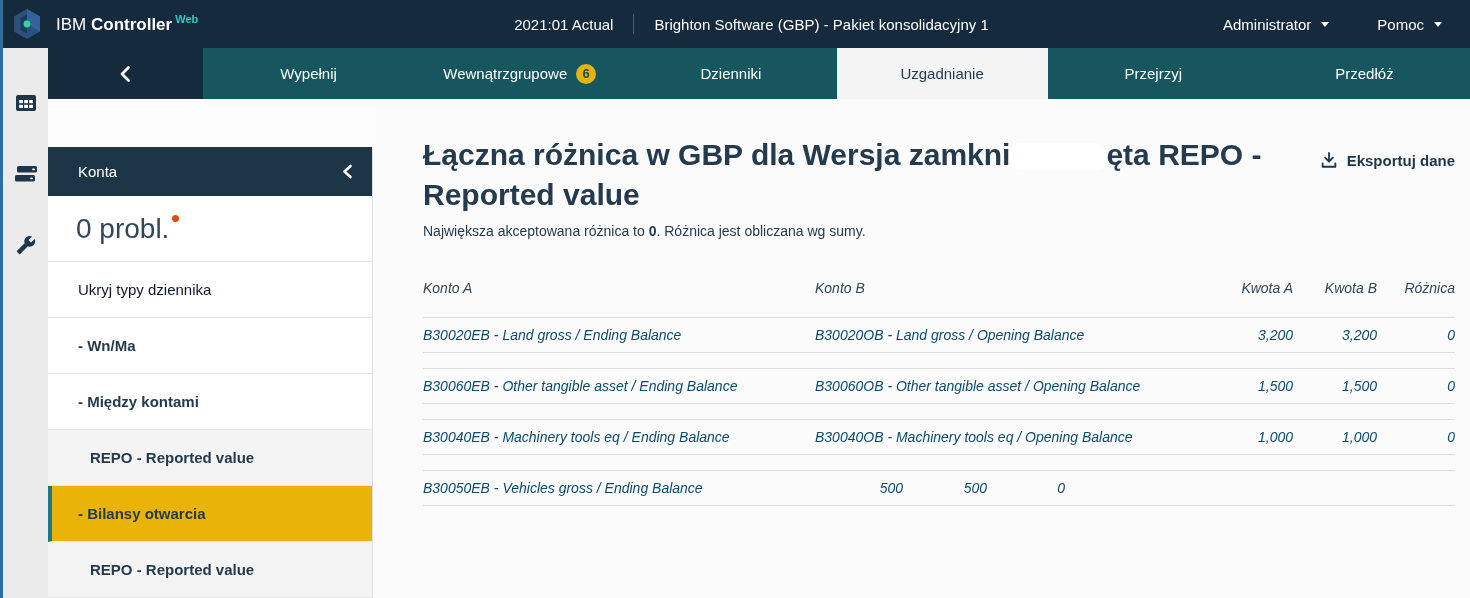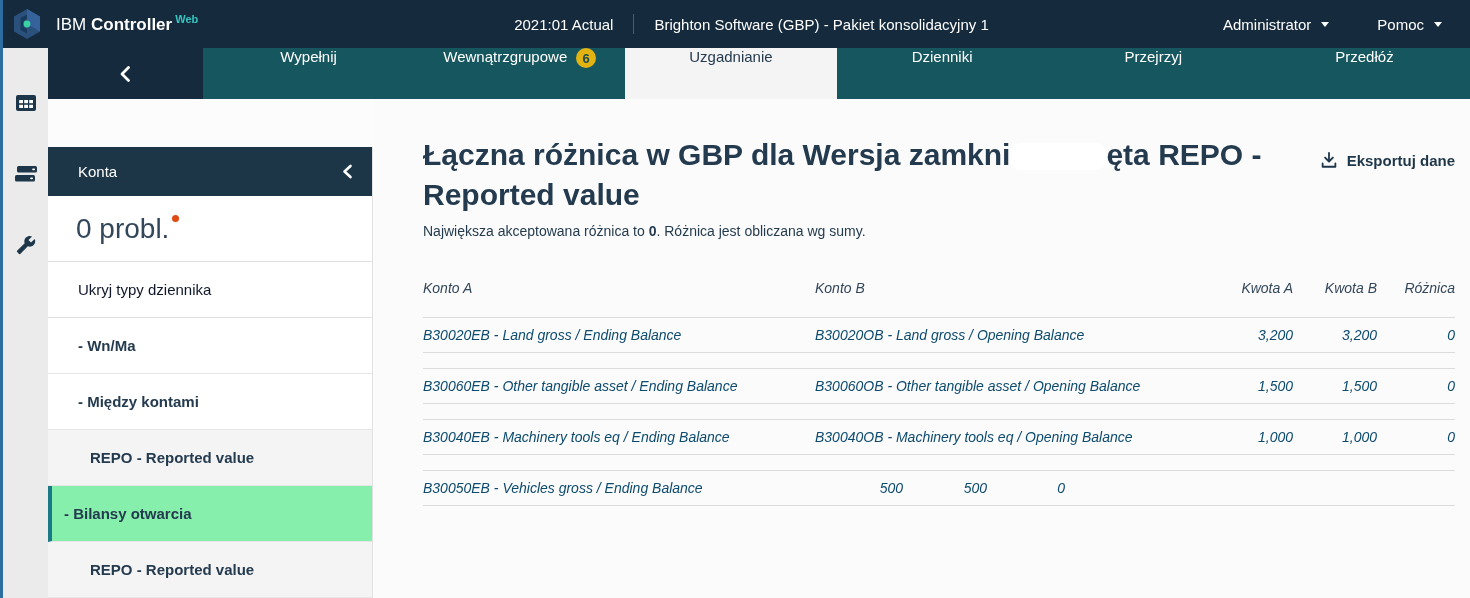--- a/index.html
+++ b/index.html
@@ -20,21 +20,21 @@
   .brand-web { font-size:11px; color:#35c6c0; vertical-align:super; margin-left:3px; font-weight:bold; }
   .top-context { flex:1; display:flex; align-items:center; justify-content:center; font-size:15px; gap:20px; }
   .ctx-divider { width:1px; height:20px; background:#4a5d70; }
   .top-right { display:flex; align-items:center; gap:48px; margin-right:28px; font-size:15px; }
   .menu-btn { display:flex; align-items:center; gap:10px; cursor:pointer; }
   .caret-down { width:0; height:0; border-left:4.5px solid transparent; border-right:4.5px solid transparent; border-top:5.5px solid #fff; }
 
   
   .tabbar { position:absolute; left:48px; top:48px; right:0; height:51px; display:flex; z-index:30; }
   .back-btn { width:155px; background:#152a3c; display:flex; align-items:center; justify-content:center; cursor:pointer; }
-  .tab { flex:1 1 0; background:#16565e; color:#fff; display:flex; justify-content:center;
+  .tab { flex:1 1 0; background:#16565e; color:#fff; display:flex; align-items:center; justify-content:center;
          font-size:15px; cursor:pointer; }
   .tab.active { background:#f4f4f4; color:#243b4f; }
   .badge { min-width:20px; height:20px; border-radius:50%; background:#e3b411; color:#1c4a50; font-size:13px;
            font-weight:bold; display:flex; align-items:center; justify-content:center; margin-left:9px; }
 
   
   .iconbar { position:absolute; left:3px; top:48px; width:45px; bottom:0; background:#ebebeb; z-index:20;
              display:flex; flex-direction:column; align-items:center; padding-top:42px; gap:45px; }
   .rail-btn { width:26px; height:26px; display:flex; align-items:center; justify-content:center; cursor:pointer; }
 
@@ -47,21 +47,21 @@
   .panel-header .spacer { flex:1; }
   .collapse-btn { cursor:pointer; display:flex; align-items:center; }
   .problems-row { height:66px; display:flex; align-items:center; padding-left:28px;
                   font-size:28px; color:#33475a; border-bottom:1px solid #e0e0e0; background:#fff; }
   .status-dot { width:7px; height:7px; border-radius:50%; background:#e04a14; align-self:flex-start; margin-top:19px; margin-left:3px; }
   .hide-link { height:56px; display:flex; align-items:center; padding-left:30px; font-size:15px;
                color:#0f172a; border-bottom:1px solid #e0e0e0; cursor:pointer; background:#fff; }
   .p-item { height:56px; display:flex; align-items:center; padding-left:30px; font-size:15px; font-weight:bold;
             color:#243b4f; border-bottom:1px solid #e6e6e6; cursor:pointer; background:#fff; }
   .p-item.indent { padding-left:42px; background:#f4f4f4;align-items:center; }
-  .p-item.selected { background:#86efac; border-left:4px solid #1b7985; padding-left:12px; }
+  .p-item.selected { background:#eab308; border-left:4px solid #1b7985; padding-left:26px; }
 
   
   .main { position:absolute; left:374px; top:99px; right:0; bottom:0; background:#fbfbfb;
           padding:36px 15px 0 49px; }
   .main-header { display:flex; align-items:flex-start; }
   .page-title { width:862px; font-size:30px; font-weight:bold; color:#243b4f; line-height:40px; }
   .redaction { display:inline-block; width:96px; height:27px; background:#fff; border-radius:10px;
                vertical-align:-5px; }
   .export-btn { margin-left:auto; margin-top:16px; display:flex; align-items:center; gap:9px;
                 font-size:15px; font-weight:bold; color:#1d3649; cursor:pointer; white-space:nowrap; }
@@ -116,25 +116,25 @@
         <polyline points="10.5,2.5 4,9 10.5,15.5" fill="none" stroke="#fff" stroke-width="2.8" stroke-linecap="round" stroke-linejoin="round"></polyline>
       </svg>
     </div>
     <div class="tab">
       <span>Wypełnij</span>
     </div>
     <div class="tab">
       <span>Wewnątrzgrupowe</span>
       <span class="badge">6</span>
     </div>
+    <div class="tab">
+      <span>Dzienniki</span>
+    </div>
     <div class="tab active">
       <span>Uzgadnianie</span>
-    </div>
-    <div class="tab">
-      <span>Dzienniki</span>
     </div>
     <div class="tab">
       <span>Przejrzyj</span>
     </div>
     <div class="tab">
       <span>Przedłóż</span>
     </div>
   </div>
 
   <div class="below-tabs-bg"></div>

